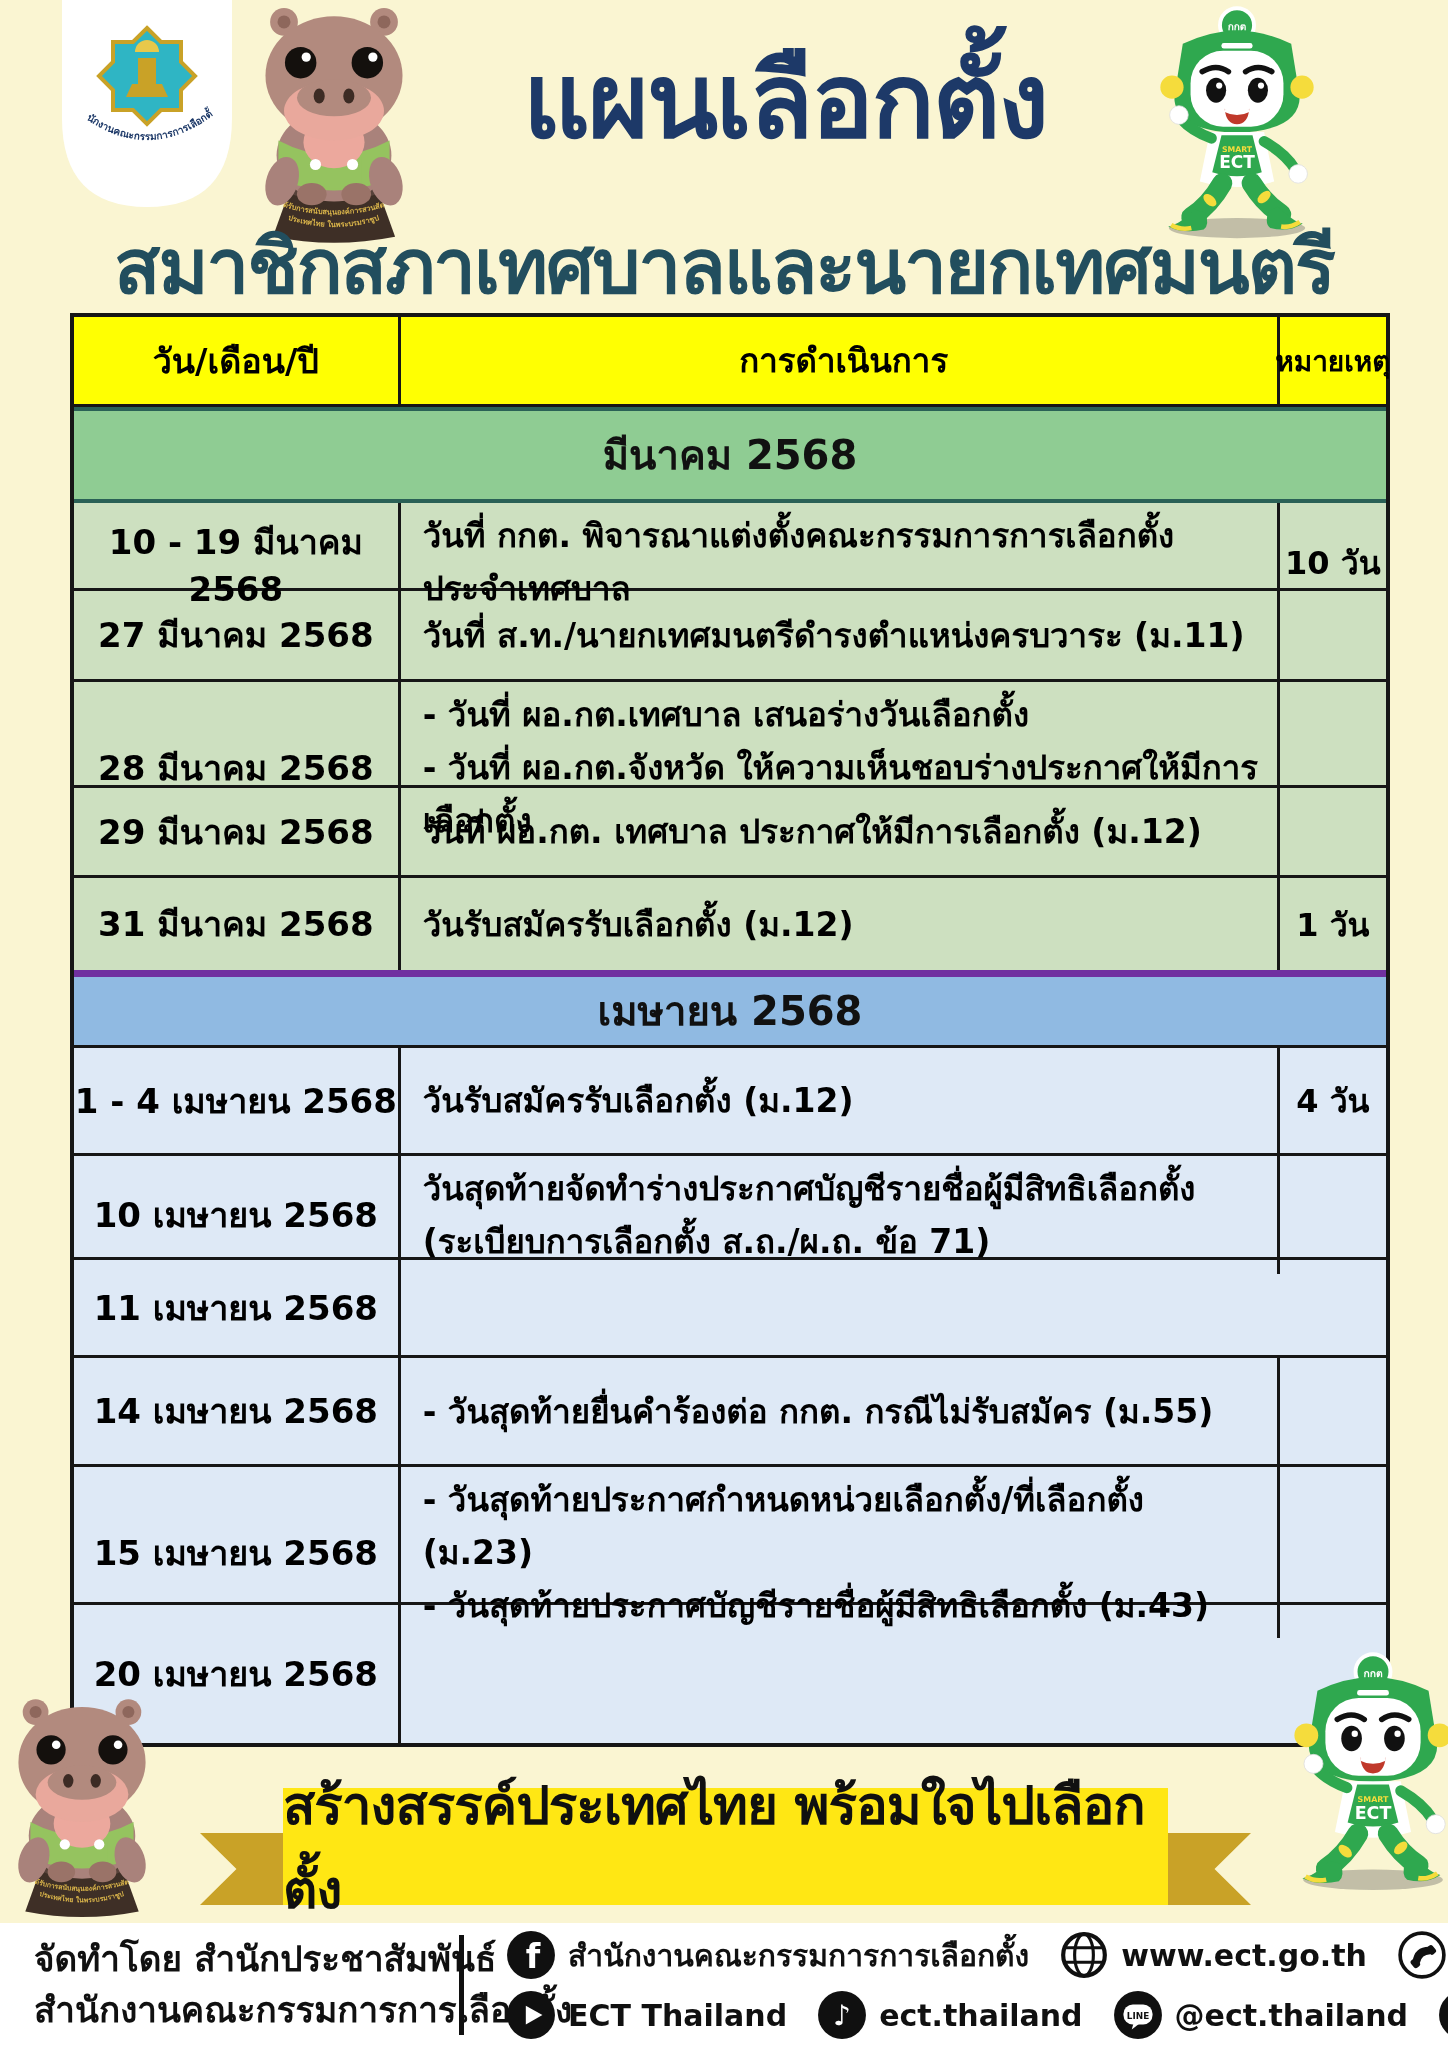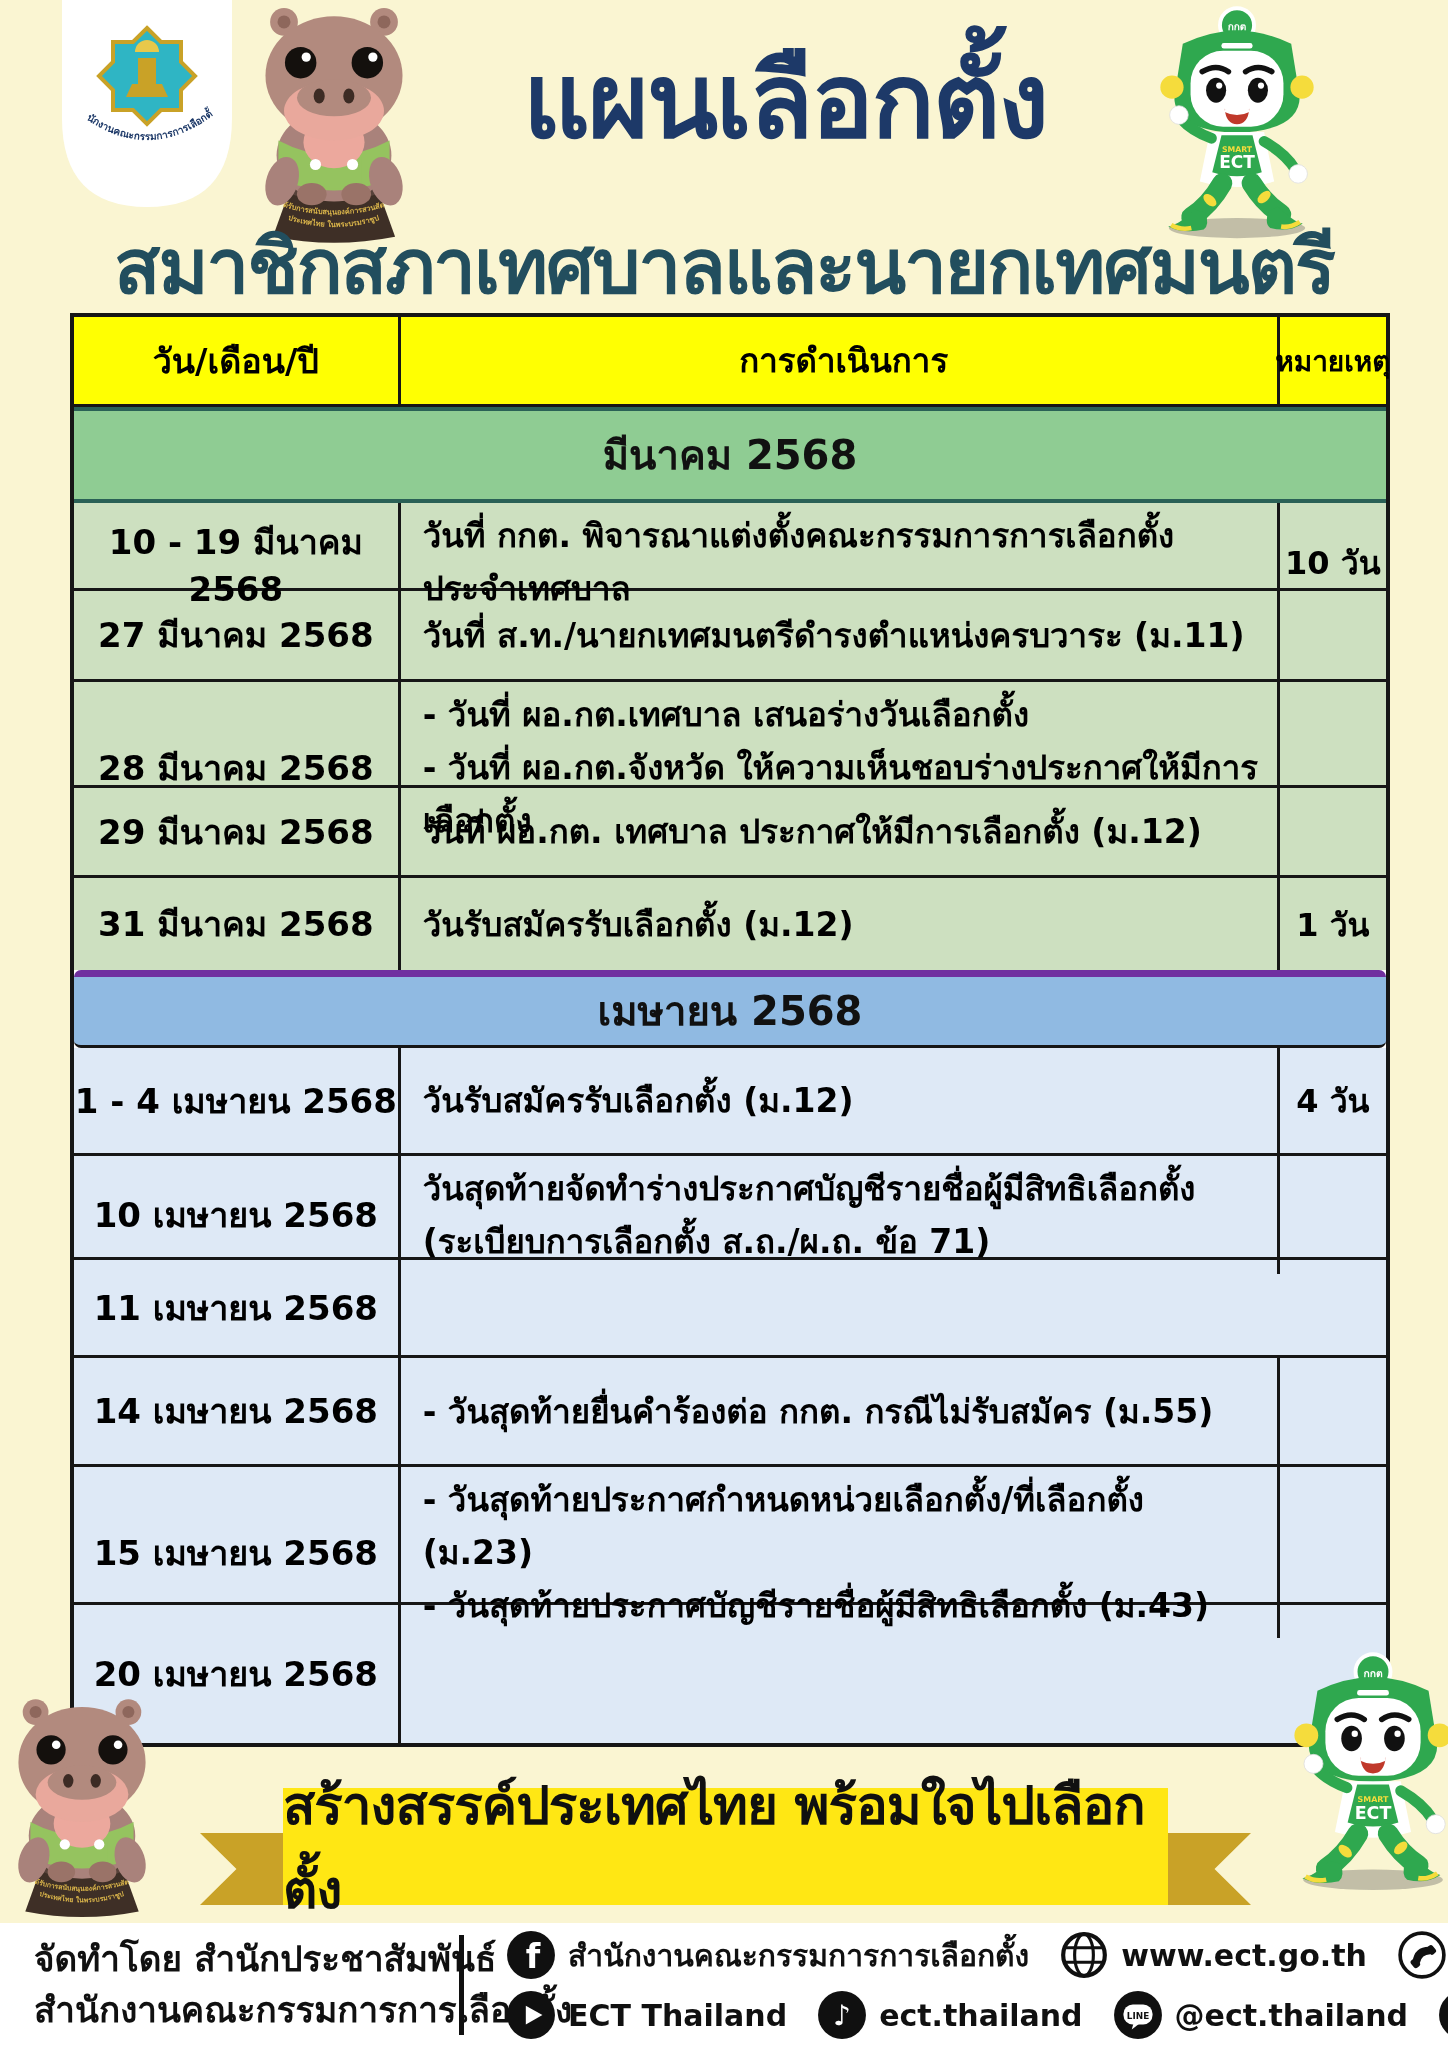--- a/index.html
+++ b/index.html
@@ -27,21 +27,21 @@
   .th.c-rem{font-size:28px;white-space:nowrap;}
   .c-date{display:flex;align-items:center;justify-content:center;font-size:34px;font-weight:600;text-align:center;}
   .c-act{display:flex;flex-direction:column;justify-content:center;padding:6px 12px 6px 22px;font-size:33px;font-weight:600;}
   .c-act.multi{justify-content:space-evenly;}
   .c-rem{display:flex;align-items:center;justify-content:center;font-size:32px;font-weight:600;white-space:nowrap;}
   .t-sec{display:flex;align-items:center;justify-content:center;}
   .sec-label{font-size:40px;font-weight:700;color:#111;}
   .t-sec.sec-green{background:var(--march-green,#8FCC93);
       border-top:4px solid #2A6156;border-bottom:4px solid #2A6156;}
   .t-sec.sec-blue{background:var(--april-blue,#90BAE2);
-      border-top:7px solid var(--divider-purple,#7030A0);border-radius:7px;}
+      border-top:7px solid var(--divider-purple,#7030A0);}
   .t-data.r-green{background:var(--march-row-green,#CDE0C0);}
   .t-data.r-blue{background:var(--april-row-blue,#DEE9F6);}
 
   
   .hippo-bottom{position:absolute;left:-4px;top:1688px;width:172px;height:232px;z-index:5;}
   .robot-bottom{position:absolute;left:1280px;top:1648px;width:186px;height:246px;z-index:5;}
 
   
   .ribbon{position:absolute;top:1833px;width:96px;height:72px;background:var(--ribbon-gold,#C9A227);}
   .ribbon-left{left:200px;clip-path:polygon(0 0,100% 0,100% 100%,0 100%,38% 50%);}

